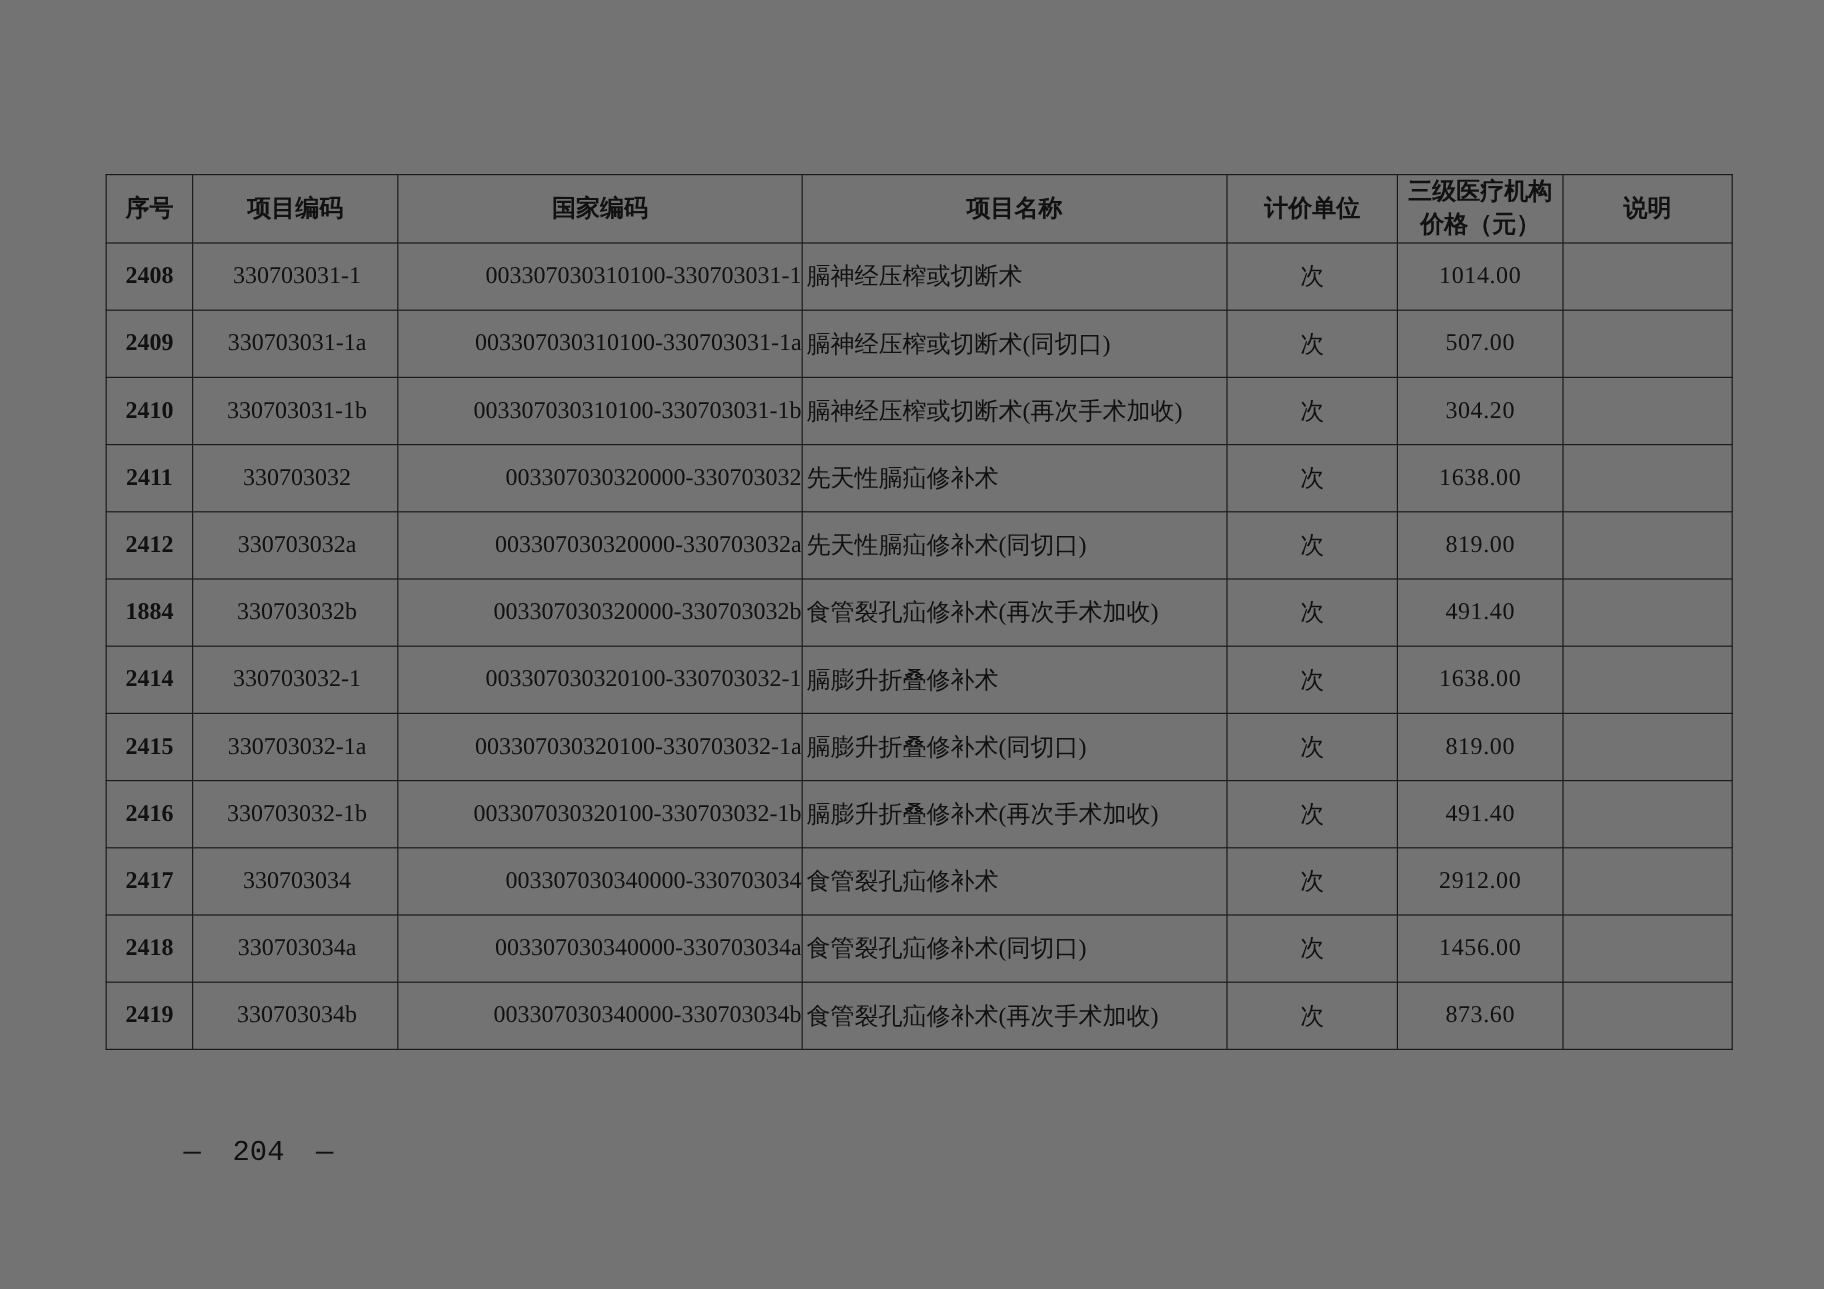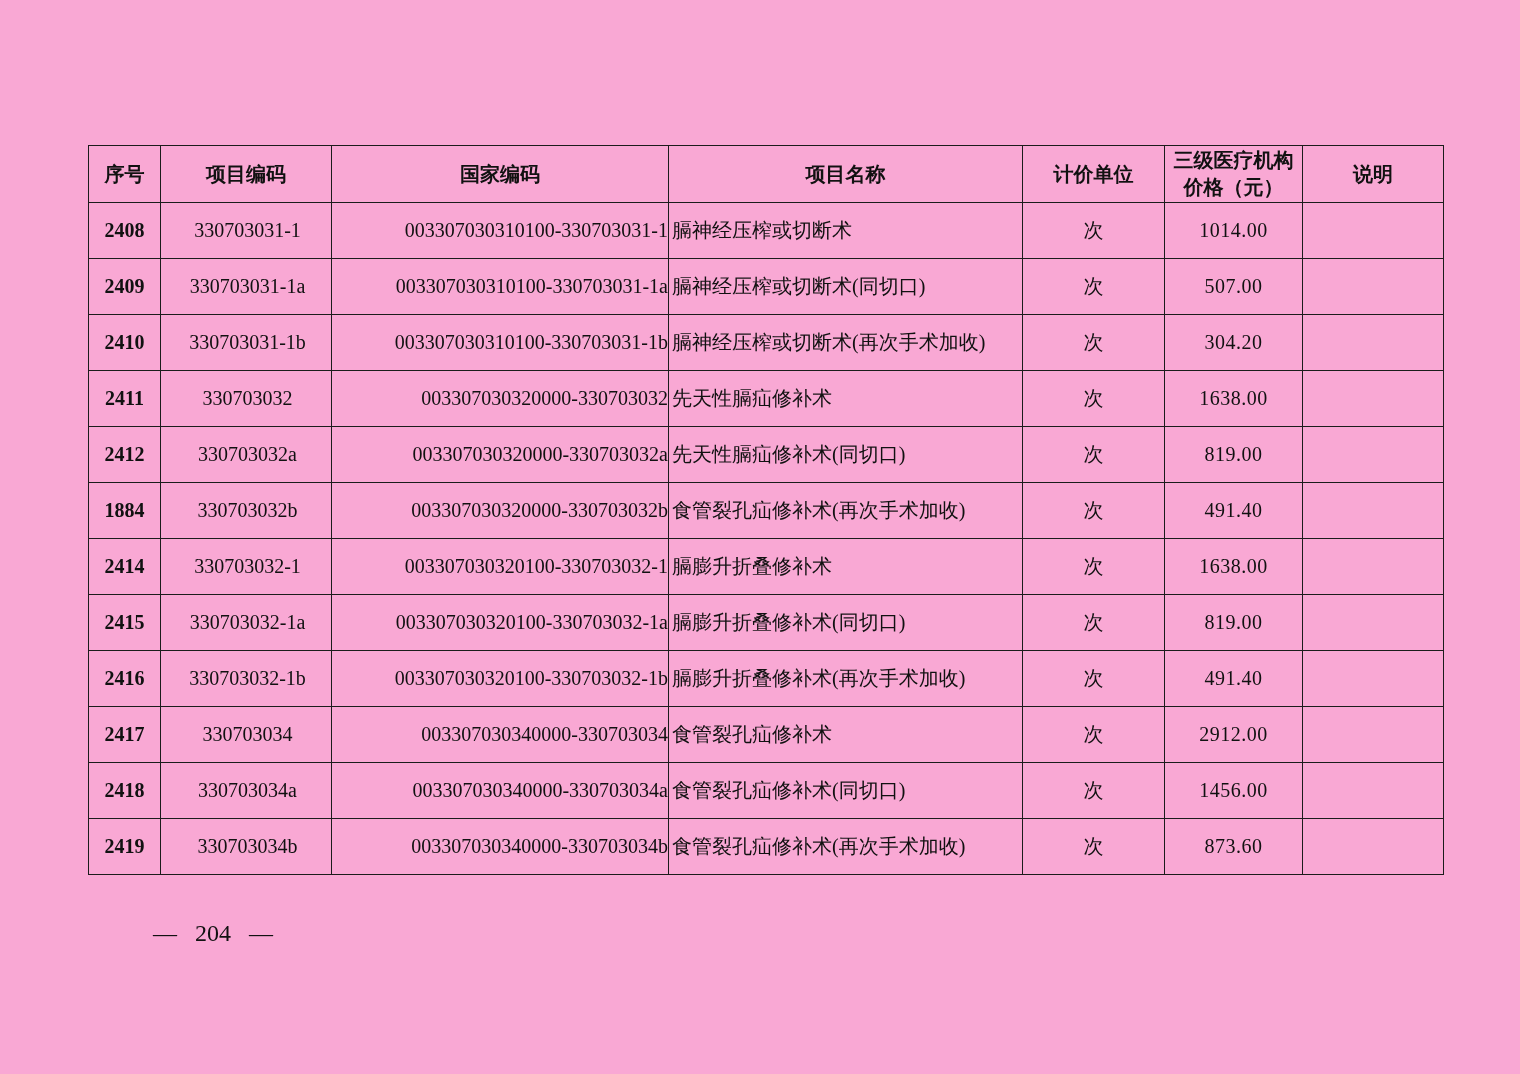--- a/index.html
+++ b/index.html
@@ -11,21 +11,21 @@
     width: 1520px;
     height: 1074px;
     position: relative;
     font-family: "Liberation Serif", serif;
     color: #111111;
     overflow: hidden;
   }
   .page {
     position: absolute;
     inset: 0;
-    background: #f9a8d4;
+    background: #737373;
     padding-left: 28px;
   }
   table.price-table {
     position: absolute;
     left: 88px;
     top: 145px;
     width: 1355px;
     border-collapse: collapse;
     table-layout: fixed;
   }
@@ -54,23 +54,23 @@
   .c-seq   { text-align: center; font-weight: bold; }
   .c-item_code { text-align: center; padding-left: 3px !important; }
   .c-national_code { text-align: right; padding-left: 3px !important; }
   .c-name  { text-align: left; padding-left: 3px !important; }
   .c-unit  { text-align: center; }
   .c-price { text-align: center; letter-spacing: 0.5px; }
   .c-note  { text-align: center; }
   .footer-page-number {
     position: absolute;
     left: 153px;
-    top: 920px;
+    top: 948px;
     font-size: 24px;
-    font-family: Liberation Serif, serif;
+    font-family: Liberation Mono, monospace;
     color: #111111;
     word-spacing: 12px;
   }
 </style>
 </head>
 <body>
 
 <div class="page">
 
   <table class="price-table">

